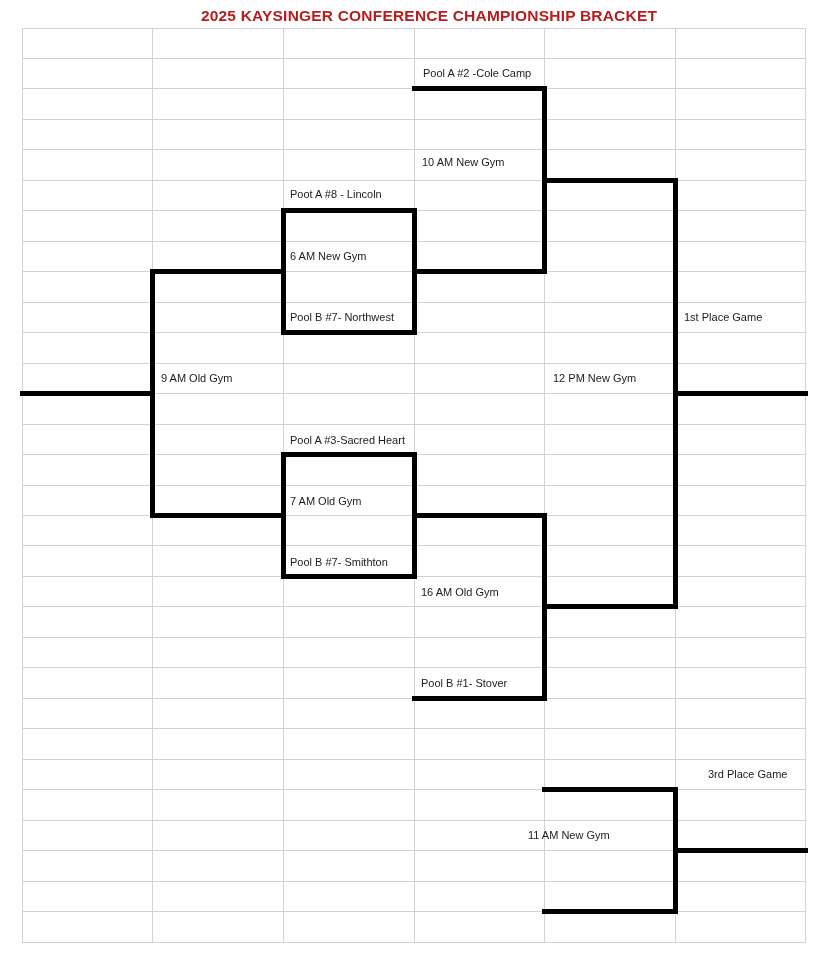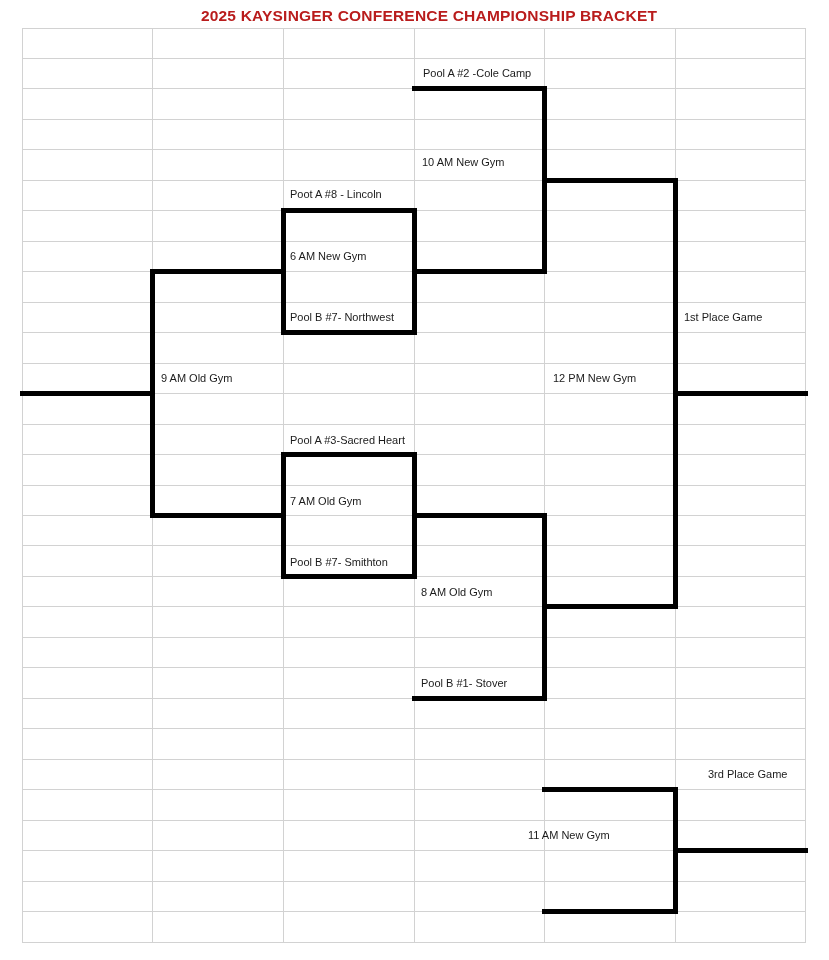--- a/index.html
+++ b/index.html
@@ -108,17 +108,17 @@
   <span class="lbl" style="left:422px;top:162px">10 AM New Gym</span>
   <span class="lbl" style="left:290px;top:194px">Poot A #8 - Lincoln</span>
   <span class="lbl" style="left:290px;top:256px">6 AM New Gym</span>
   <span class="lbl" style="left:290px;top:317px">Pool B #7- Northwest</span>
   <span class="lbl" style="left:684px;top:317px">1st Place Game</span>
   <span class="lbl" style="left:161px;top:378px">9 AM Old Gym</span>
   <span class="lbl" style="left:553px;top:378px">12 PM New Gym</span>
   <span class="lbl" style="left:290px;top:440px">Pool A #3-Sacred Heart</span>
   <span class="lbl" style="left:290px;top:501px">7 AM Old Gym</span>
   <span class="lbl" style="left:290px;top:562px">Pool B #7- Smithton</span>
-  <span class="lbl" style="left:421px;top:592px">8 AM Old Gym</span>
+  <span class="lbl" style="left:421px;top:592px">16 AM Old Gym</span>
   <span class="lbl" style="left:421px;top:683px">Pool B #1- Stover</span>
   <span class="lbl" style="left:708px;top:774px">3rd Place Game</span>
   <span class="lbl" style="left:528px;top:835px">11 AM New Gym</span>
 </div>
 
 </body></html>

